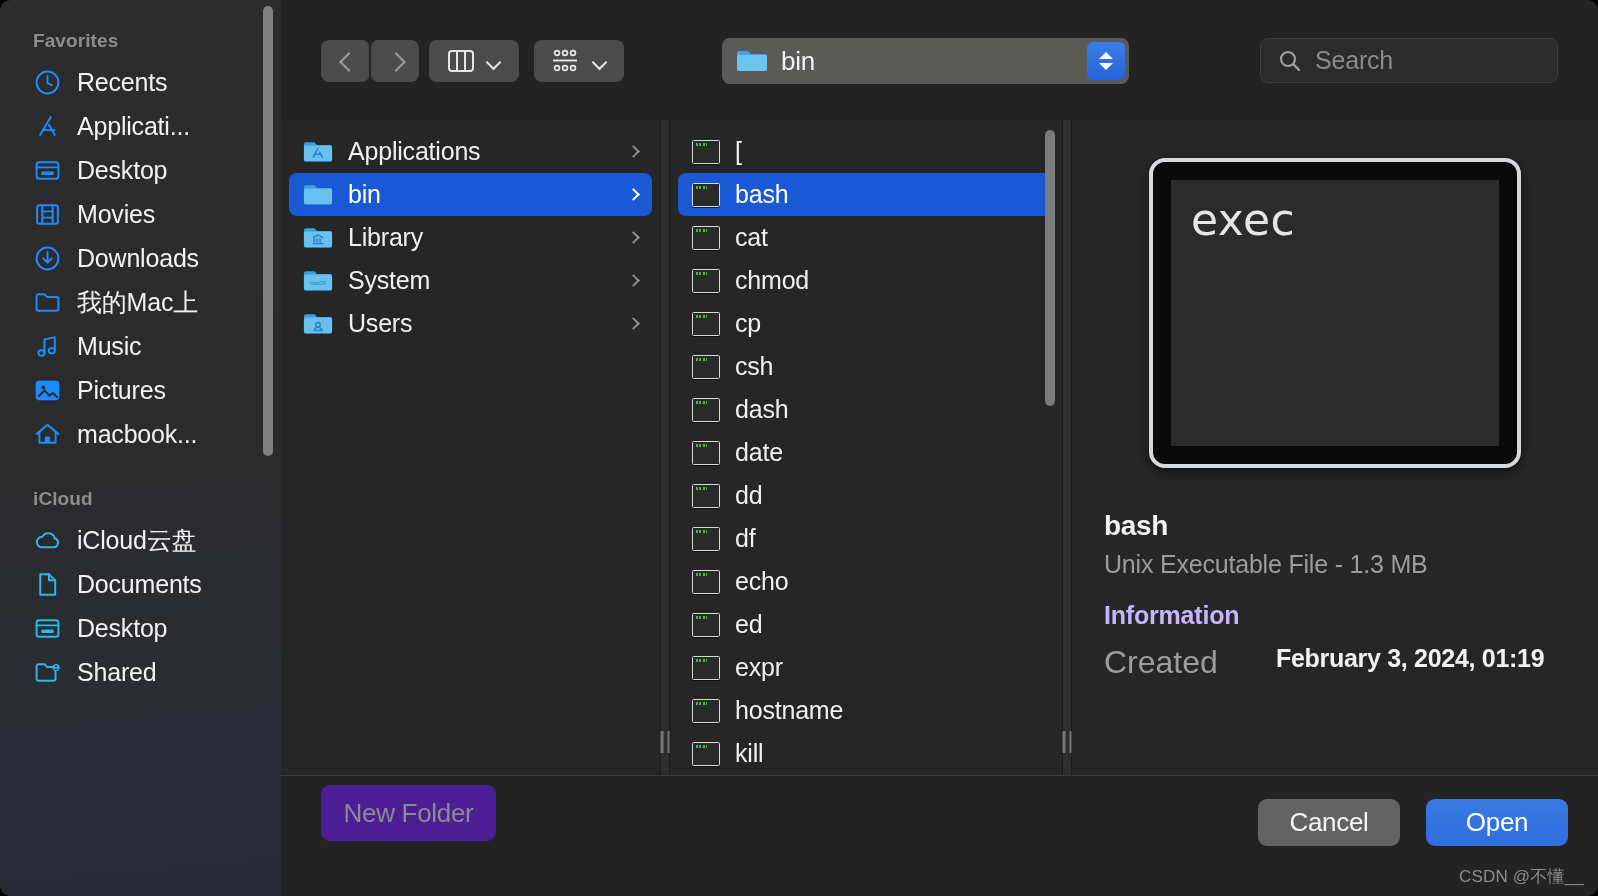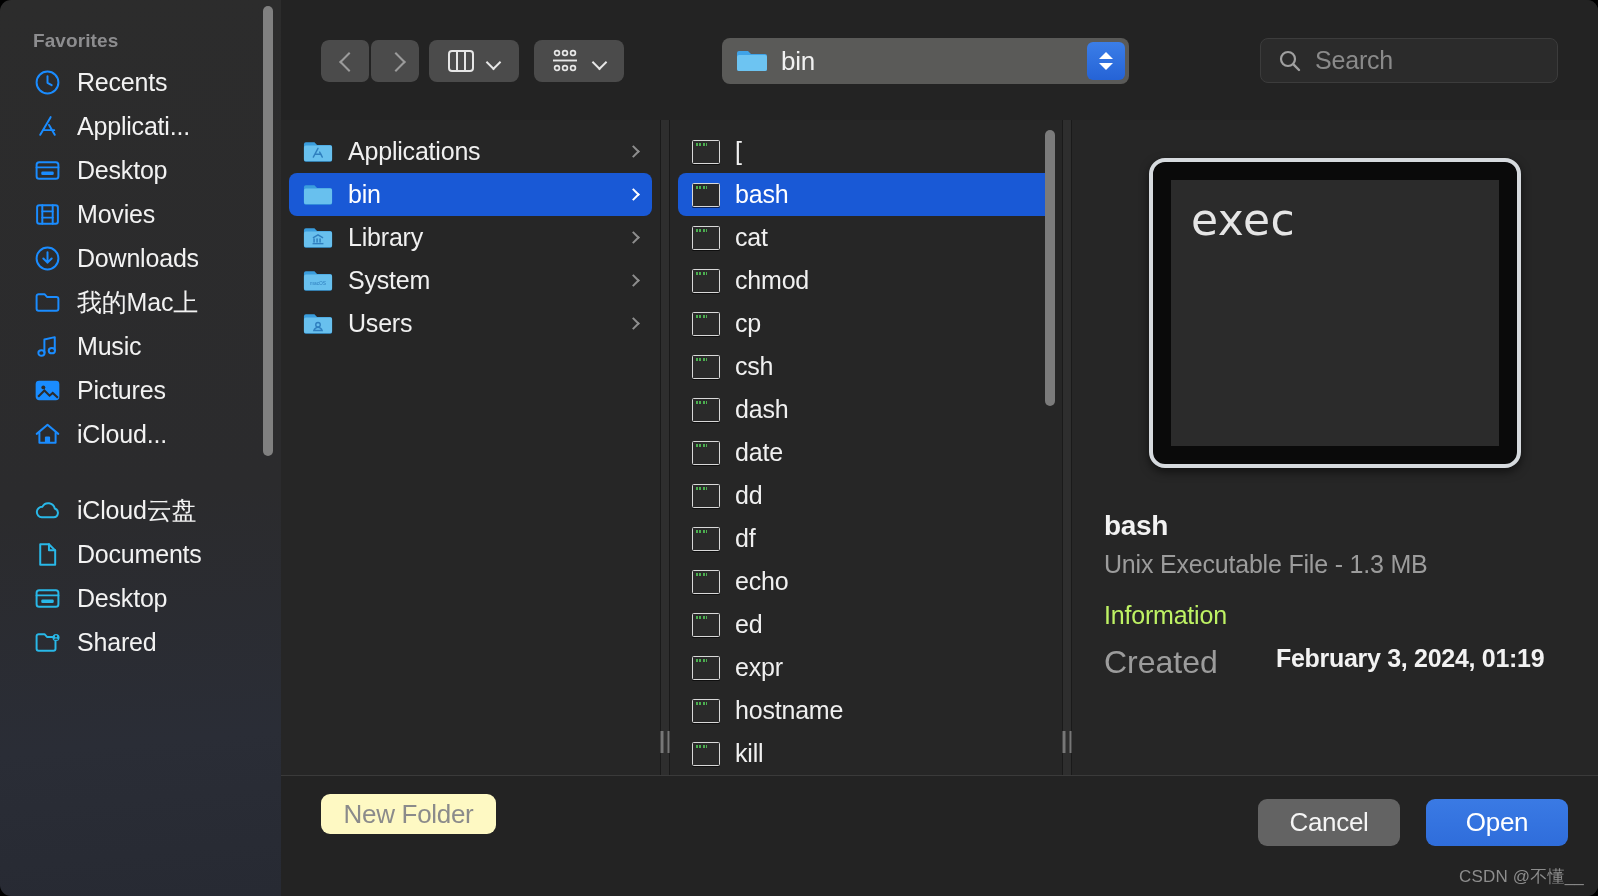--- a/index.html
+++ b/index.html
@@ -287,21 +287,21 @@
   #preview-title {
     margin-top: 42px;
     color: #f2f2f2; font-size: 28px; font-weight: 700; letter-spacing: -.3px;
   }
   #preview-subtitle {
     margin-top: 8px;
     color: #9c9c9c; font-size: 25px; letter-spacing: -.2px;
   }
   #preview-info-head {
     margin-top: 22px;
-    color: #bef264; font-size: 25px; font-weight: 400; letter-spacing: -.2px;
+    color: #c4b5fd; font-size: 25px; font-weight: 700; letter-spacing: -.2px;
   }
   .info-row {
     display: flex; margin-top: 14px; gap: 12px;
   }
   .info-key { color: #9c9c9c; font-size: 32px; width: 160px; flex: 0 0 160px; }
   .info-val { color: #f2f2f2; font-size: 25px; font-weight: 700; letter-spacing: -.3px; }
 
   
   #footer {
     position: absolute; left: 0; bottom: 0;
@@ -309,23 +309,23 @@
     background: #232323;
     border-top: 1px solid #3a3a3a;
   }
   .btn {
     position: absolute;
     border-radius: 9px;
     display: flex; align-items: center; justify-content: center;
     font-size: 26px; letter-spacing: -.3px;
   }
   #new-folder-btn {
-    left: 40px; top: 18px;
-    width: 175px; height: 40px;
-    background: #fef9c3;
+    left: 40px; top: 9px;
+    width: 175px; height: 56px;
+    background: #4c1d95;
     color: #8b8b8b;
   }
   #cancel-btn {
     right: 198px; top: 23px;
     width: 142px; height: 47px;
     background: #636363;
     color: #f5f5f5;
   }
   #open-btn {
     right: 30px; top: 23px;
@@ -409,23 +409,24 @@
               <path d="M4 19l6-6 5 5 3-2.6 5 4.6" fill="none" stroke="#2c2c2c" stroke-width="2"></path>
             </svg>
             <span class="sb-label">Pictures</span>
           </div>
           <div class="sb-item">
             <svg class="sb-icon" viewBox="0 0 26 26">
               <path d="M2.6 12.4 13 3.6l10.4 8.8" fill="none" stroke="#1a8cff" stroke-width="1.9" stroke-linejoin="round" stroke-linecap="round"></path>
               <path d="M5.2 11.2V21h15.6v-9.8" fill="none" stroke="#1a8cff" stroke-width="1.9" stroke-linejoin="round" stroke-linecap="round"></path>
               <rect x="10.5" y="15" width="5" height="6" rx="1" fill="#1a8cff" stroke="none"></rect>
             </svg>
-            <span class="sb-label">iCloud...</span>
+            <span class="sb-label">macbook...</span>
           </div>
           <div class="sb-gap"></div>
+          <div class="sb-section-title">iCloud</div>
           <div class="sb-item">
             <svg class="sb-icon" viewBox="0 0 26 26">
               <path d="M7.5 19.5a5 5 0 0 1 .5-10 6.4 6.4 0 0 1 12 1.6 4.3 4.3 0 0 1-1 8.4z" fill="none" stroke="#29b8e8" stroke-width="1.9" stroke-linejoin="round" stroke-linecap="round"></path>
             </svg>
             <span class="sb-label">iCloud云盘</span>
           </div>
           <div class="sb-item">
             <svg class="sb-icon" viewBox="0 0 26 26">
               <path d="M6 3.2h8.4L20.4 9v13.8H6z" fill="none" stroke="#29b8e8" stroke-width="1.9" stroke-linejoin="round" stroke-linecap="round"></path>
               <path d="M14.4 3.2V9h6" fill="none" stroke="#29b8e8" stroke-width="1.9" stroke-linejoin="round" stroke-linecap="round"></path>

